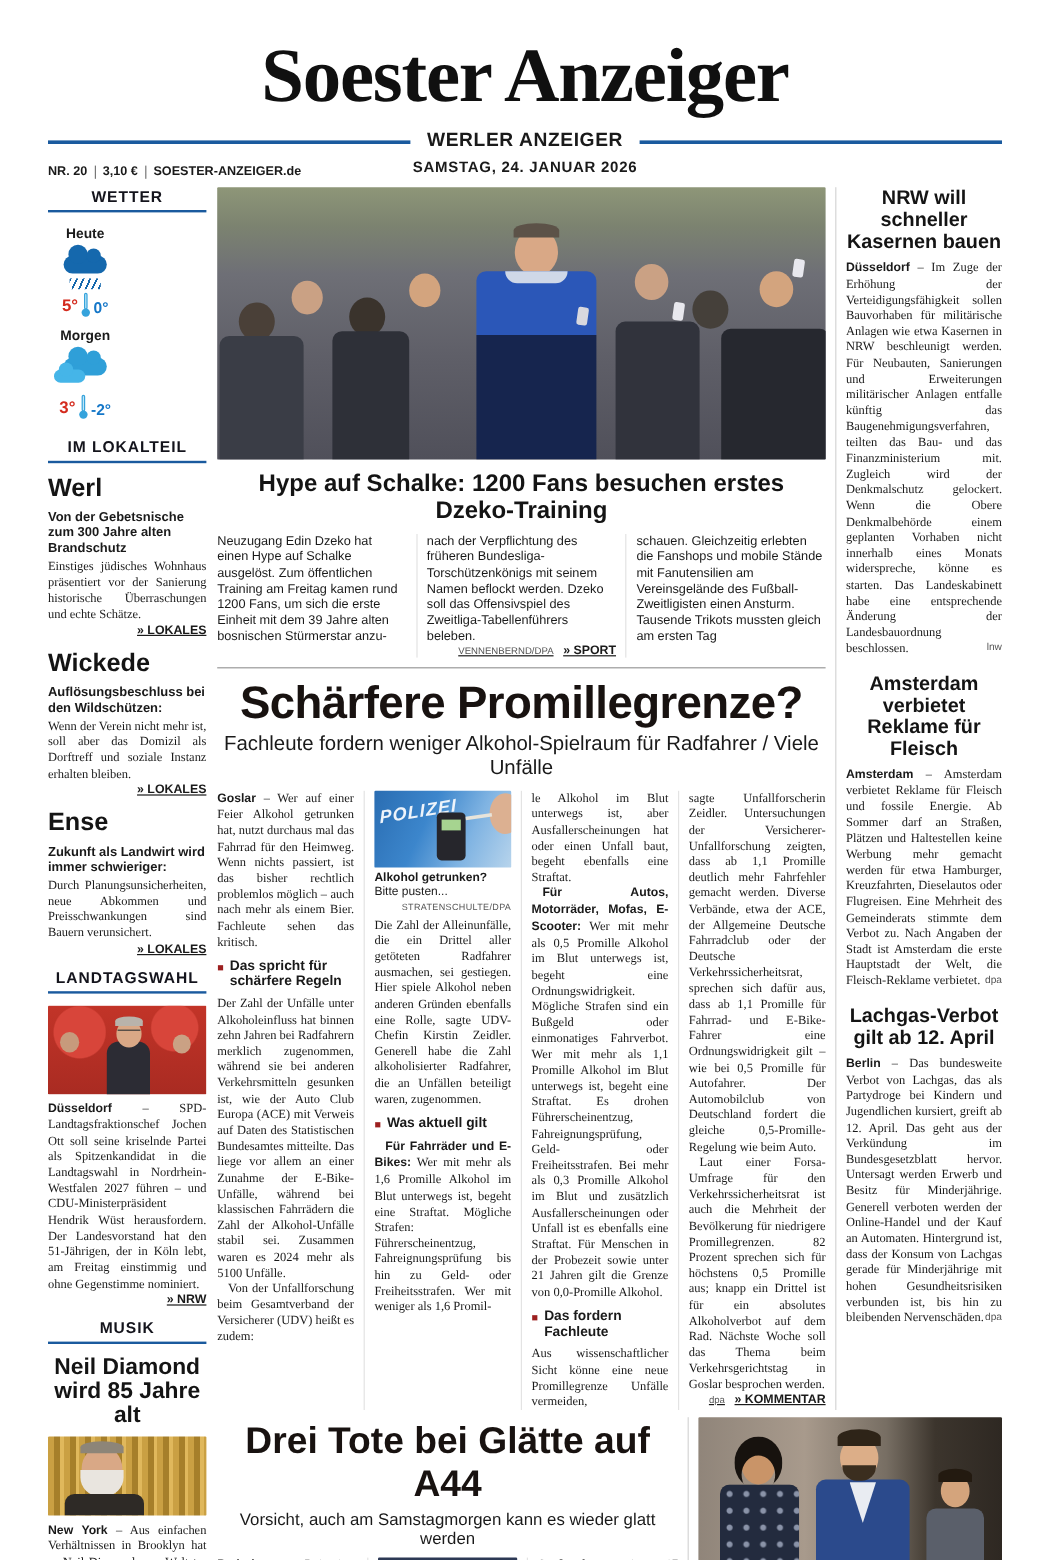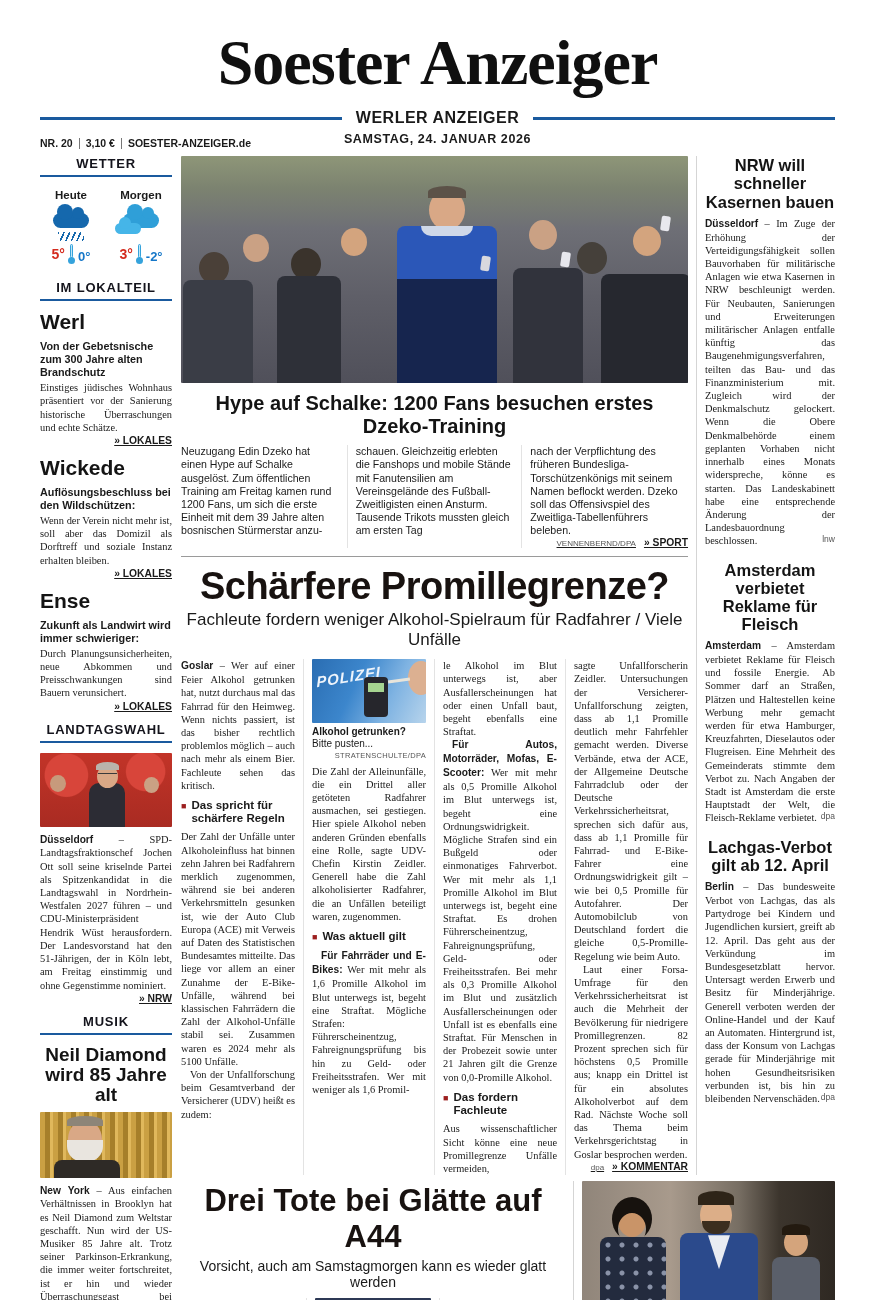--- a/index.html
+++ b/index.html
@@ -54,21 +54,21 @@
   .cols { display:flex; }
   .cols > div { flex:1; min-width:0; }
   .cols > div + div { border-left:1px solid #e3e3e3; padding-left:8px; margin-left:8px; }
   .art-sub { font-family:"Liberation Sans", sans-serif; font-weight:bold; font-size:11.5px; line-height:1.15; margin:7px 0 5px; display:flex; gap:5px; }
   .art-sub .sq { color:#9c1f1f; font-size:9px; line-height:1.6; }
   .indent { text-indent:9px; }
   .cap { font-family:"Liberation Sans", sans-serif; font-size:10px; line-height:1.22; margin-top:3px; }
   .cap b { font-weight:bold; }
   .cap .photo-credit { display:block; text-align:right; font-size:7.5px; color:#555; letter-spacing:.3px; }
   
-  .weather-row { display:flex; gap:10px; justify-content:space-between; padding:2px 2px 10px; }
+  .weather-row { display:flex; gap:10px; justify-content:space-between; padding:2px 2px 10px;flex-direction:column; }
   .w-cell { width:58px; text-align:center; font-family:"Liberation Sans", sans-serif; }
   .w-label { font-weight:bold; font-size:11.5px; margin-bottom:6px; }
   .cloud { position:relative; width:36px; height:15px; border-radius:9px; margin:12px auto 4px; }
   .cloud.dark { background:#1568ad; }
   .cloud.mid { background:#2f9fd8; }
   .cloud::before { content:""; position:absolute; width:16px; height:16px; border-radius:50%; background:inherit; top:-9px; left:4px; }
   .cloud::after { content:""; position:absolute; width:12px; height:12px; border-radius:50%; background:inherit; top:-6px; right:5px; }
   .cloud2 { position:absolute; top:10px; left:-8px; width:26px; height:11px; border-radius:7px; background:#45b5e8; }
   .cloud2::before { content:""; position:absolute; width:12px; height:12px; border-radius:50%; background:inherit; top:-6px; left:4px; }
   .rain { width:26px; height:9px; margin:2px auto 0;
@@ -264,29 +264,29 @@
             <div class="phone" style="left:480px;top:60px"></div>
             <div class="phone" style="left:300px;top:100px;background:#d8d8de"></div>
           </div>
 
           <h2 class="schalke-head">Hype auf Schalke: 1200 Fans besuchen erstes Dzeko-Training</h2>
           <div class="cols">
             <div>
                 <p class="schalke-txt">Neuzugang Edin Dzeko hat einen Hype auf Schalke ausgelöst. Zum öffentlichen Training am Freitag kamen rund 1200 Fans, um sich die erste Einheit mit dem 39 Jahre alten bosnischen Stürmerstar anzu-</p>
               </div>
             <div>
-                <p class="schalke-txt">schauen. Gleichzeitig erlebten die Fanshops und mobile Stände mit Fanutensilien am Vereinsgelände des Fußball-Zweitligisten einen Ansturm. Tausende Trikots mussten gleich am ersten Tag</p>
-              </div>
-            <div>
               <p class="schalke-txt">nach der Verpflichtung des früheren Bundesliga-Torschützenkönigs mit seinem Namen beflockt werden. Dzeko soll das Offensivspiel des Zweitliga-Tabellenführers beleben.</p>
               <div class="refline" style="margin-top:0">
                 <span class="credit-sm">VENNENBERND/DPA</span>
                 <span>» SPORT</span>
               </div>
             </div>
+            <div>
+                <p class="schalke-txt">schauen. Gleichzeitig erlebten die Fanshops und mobile Stände mit Fanutensilien am Vereinsgelände des Fußball-Zweitligisten einen Ansturm. Tausende Trikots mussten gleich am ersten Tag</p>
+              </div>
           </div>
 
           <div class="sec-rule"></div>
 
           <h1 class="promille-head">Schärfere Promillegrenze?</h1>
           <div class="promille-sub">Fachleute fordern weniger Alkohol-Spielraum für Radfahrer / Viele Unfälle</div>
 
           <div class="cols">
 
             <div>

